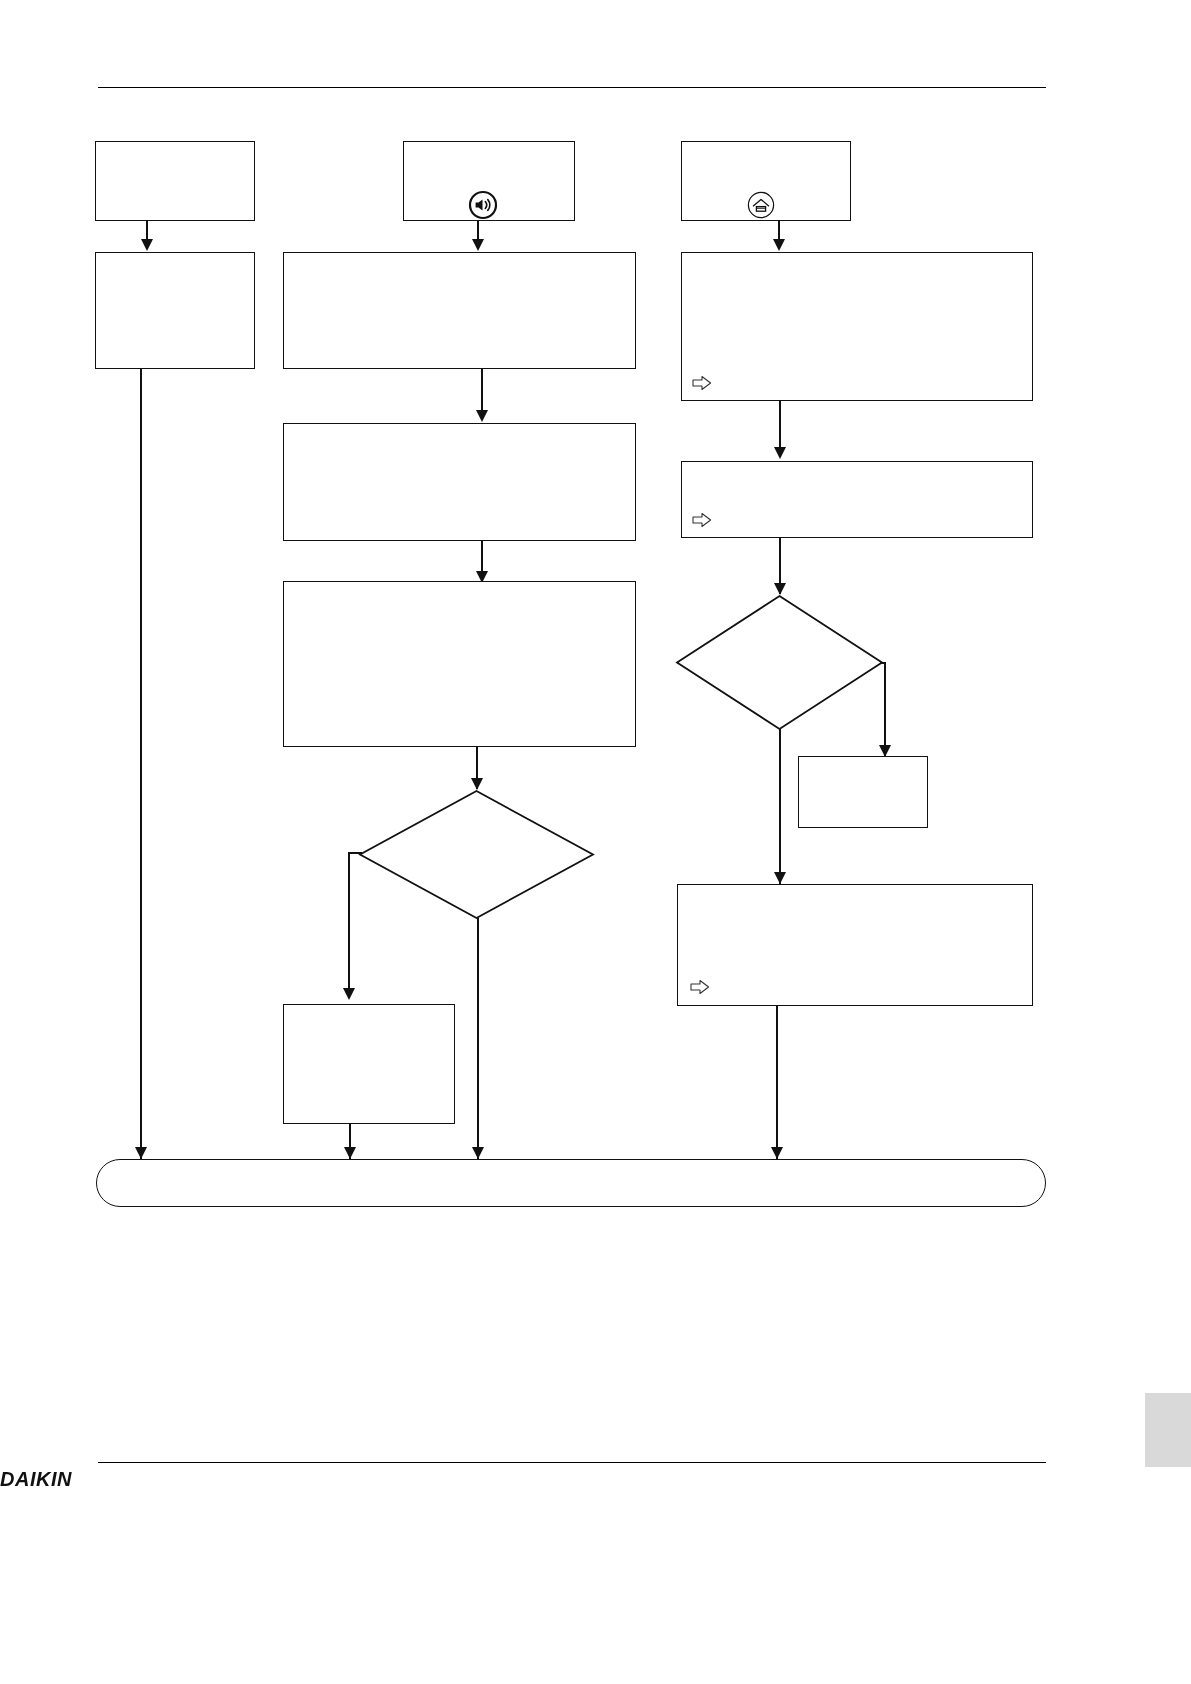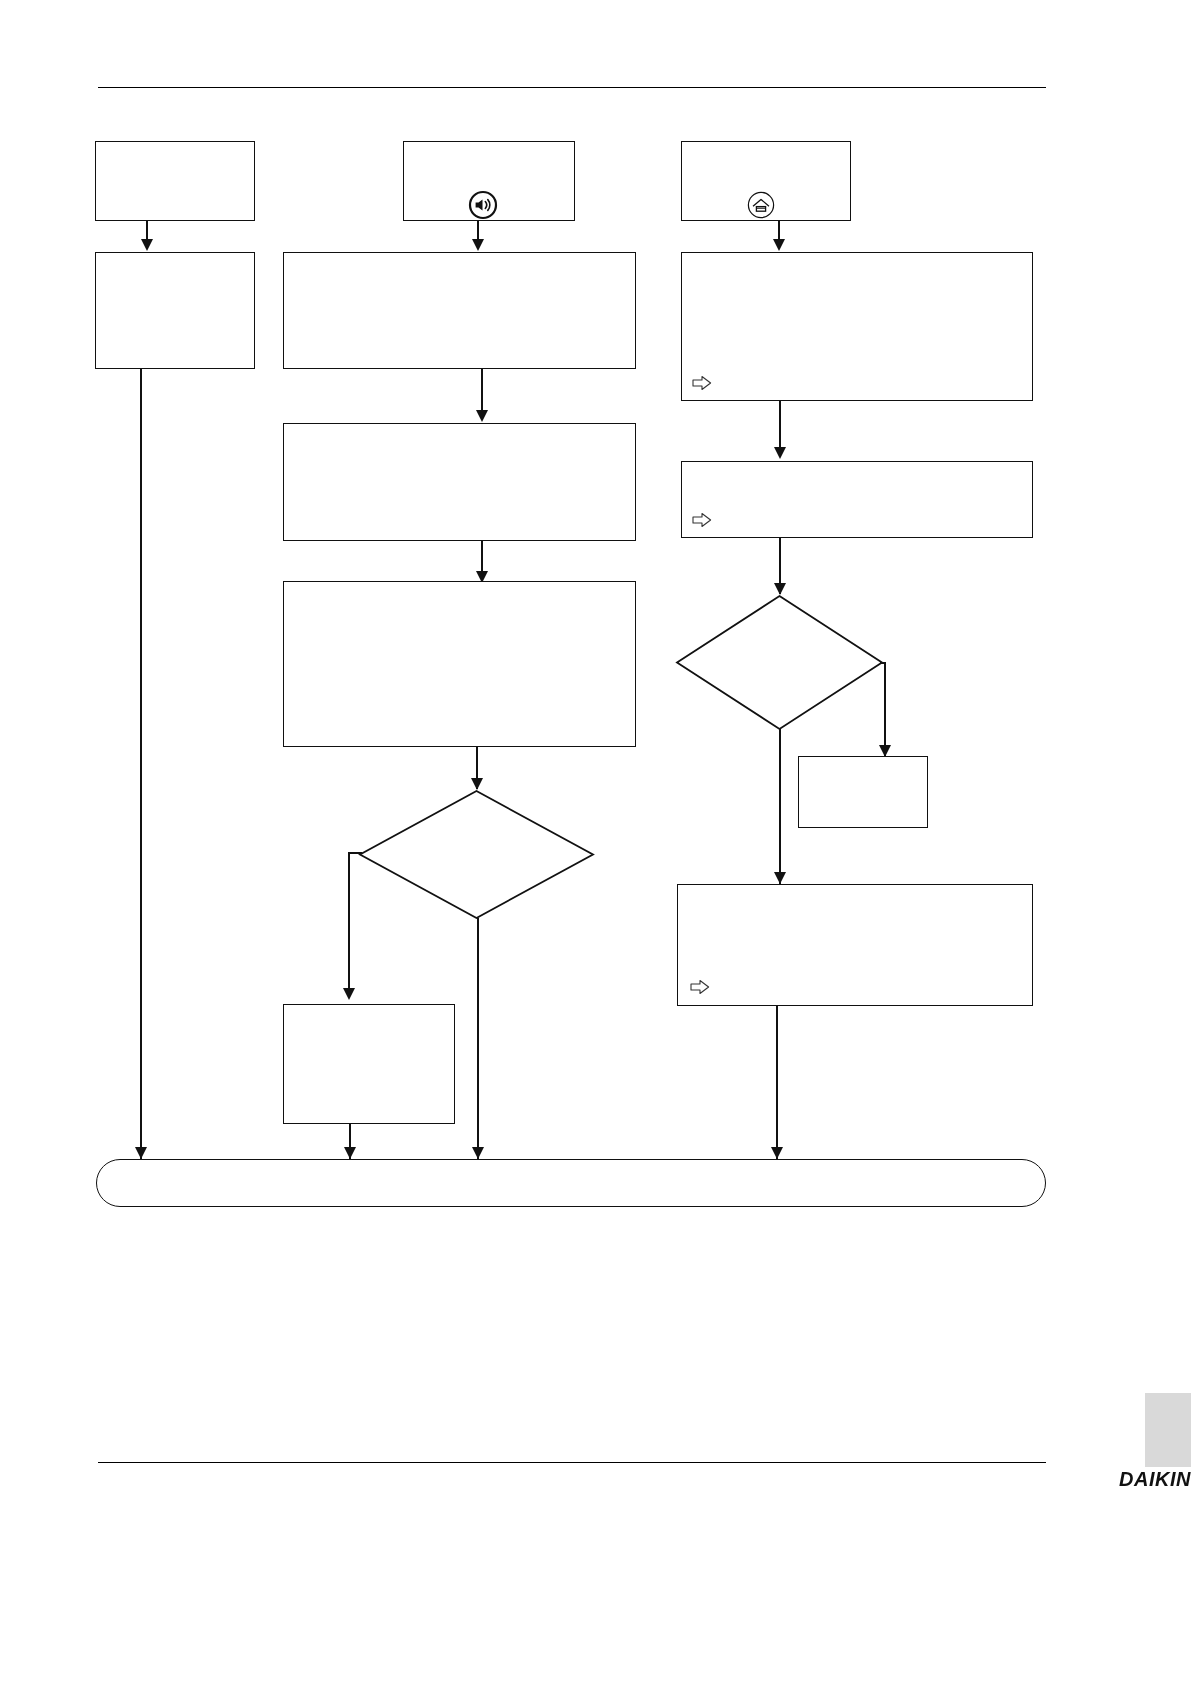--- a/index.html
+++ b/index.html
@@ -59,21 +59,21 @@
   }
   .hollow-arrow{
     position:absolute;
     width:20px;height:16px;
   }
 
   
   #daikin-logo{
     position:absolute;
     left:0;right:0;top:1468px;
-    text-align:right;
+    text-align:left;
     font-family:"Liberation Sans", sans-serif;
     font-weight:bold;
     font-style:italic;
     font-size:20px;
     letter-spacing:0.5px;
     color:#111;
   }
 
   
   #edge-tab{

